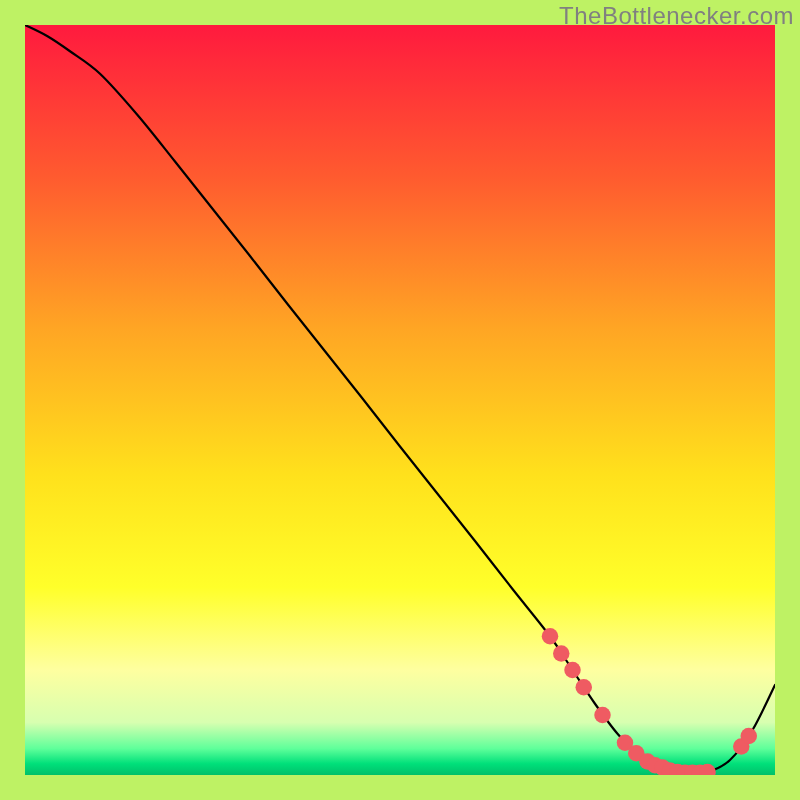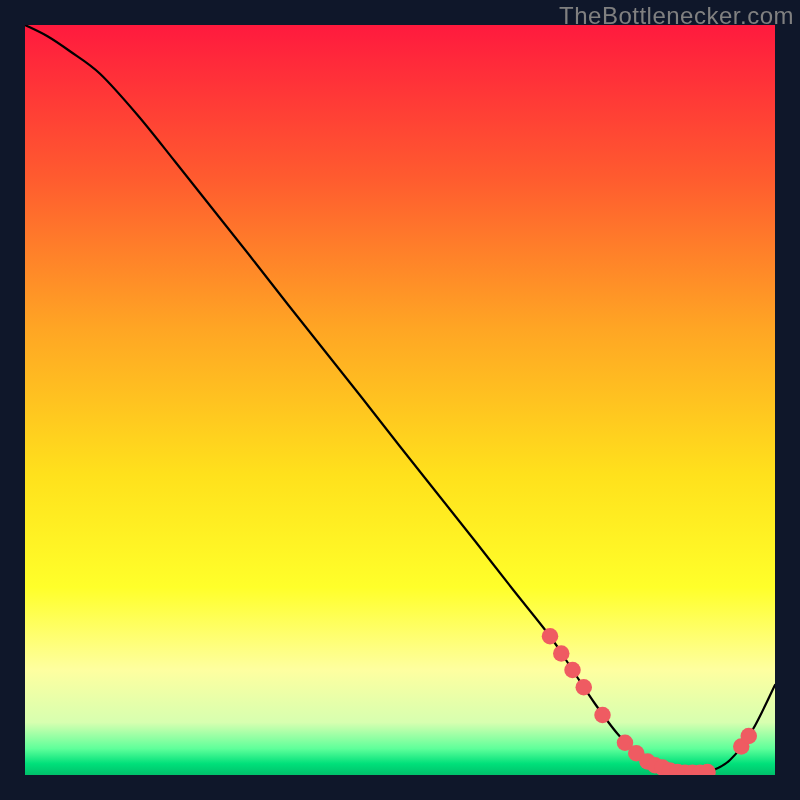--- a/index.html
+++ b/index.html
@@ -8,21 +8,21 @@
     width: 800px;
     height: 800px;
     background: #000;
     overflow: hidden;
     font-family: Arial, Helvetica, sans-serif;
   }
   .frame {
     position: relative;
     width: 800px;
     height: 800px;
-    background: #0f172a;
+    background: #bef264;
   }
   .watermark {
     position: absolute;
     top: 2px;
     right: 6px;
     color: #808080;
     font-size: 24px;
     font-weight: 400;
     letter-spacing: 0.5px;
     z-index: 10;

